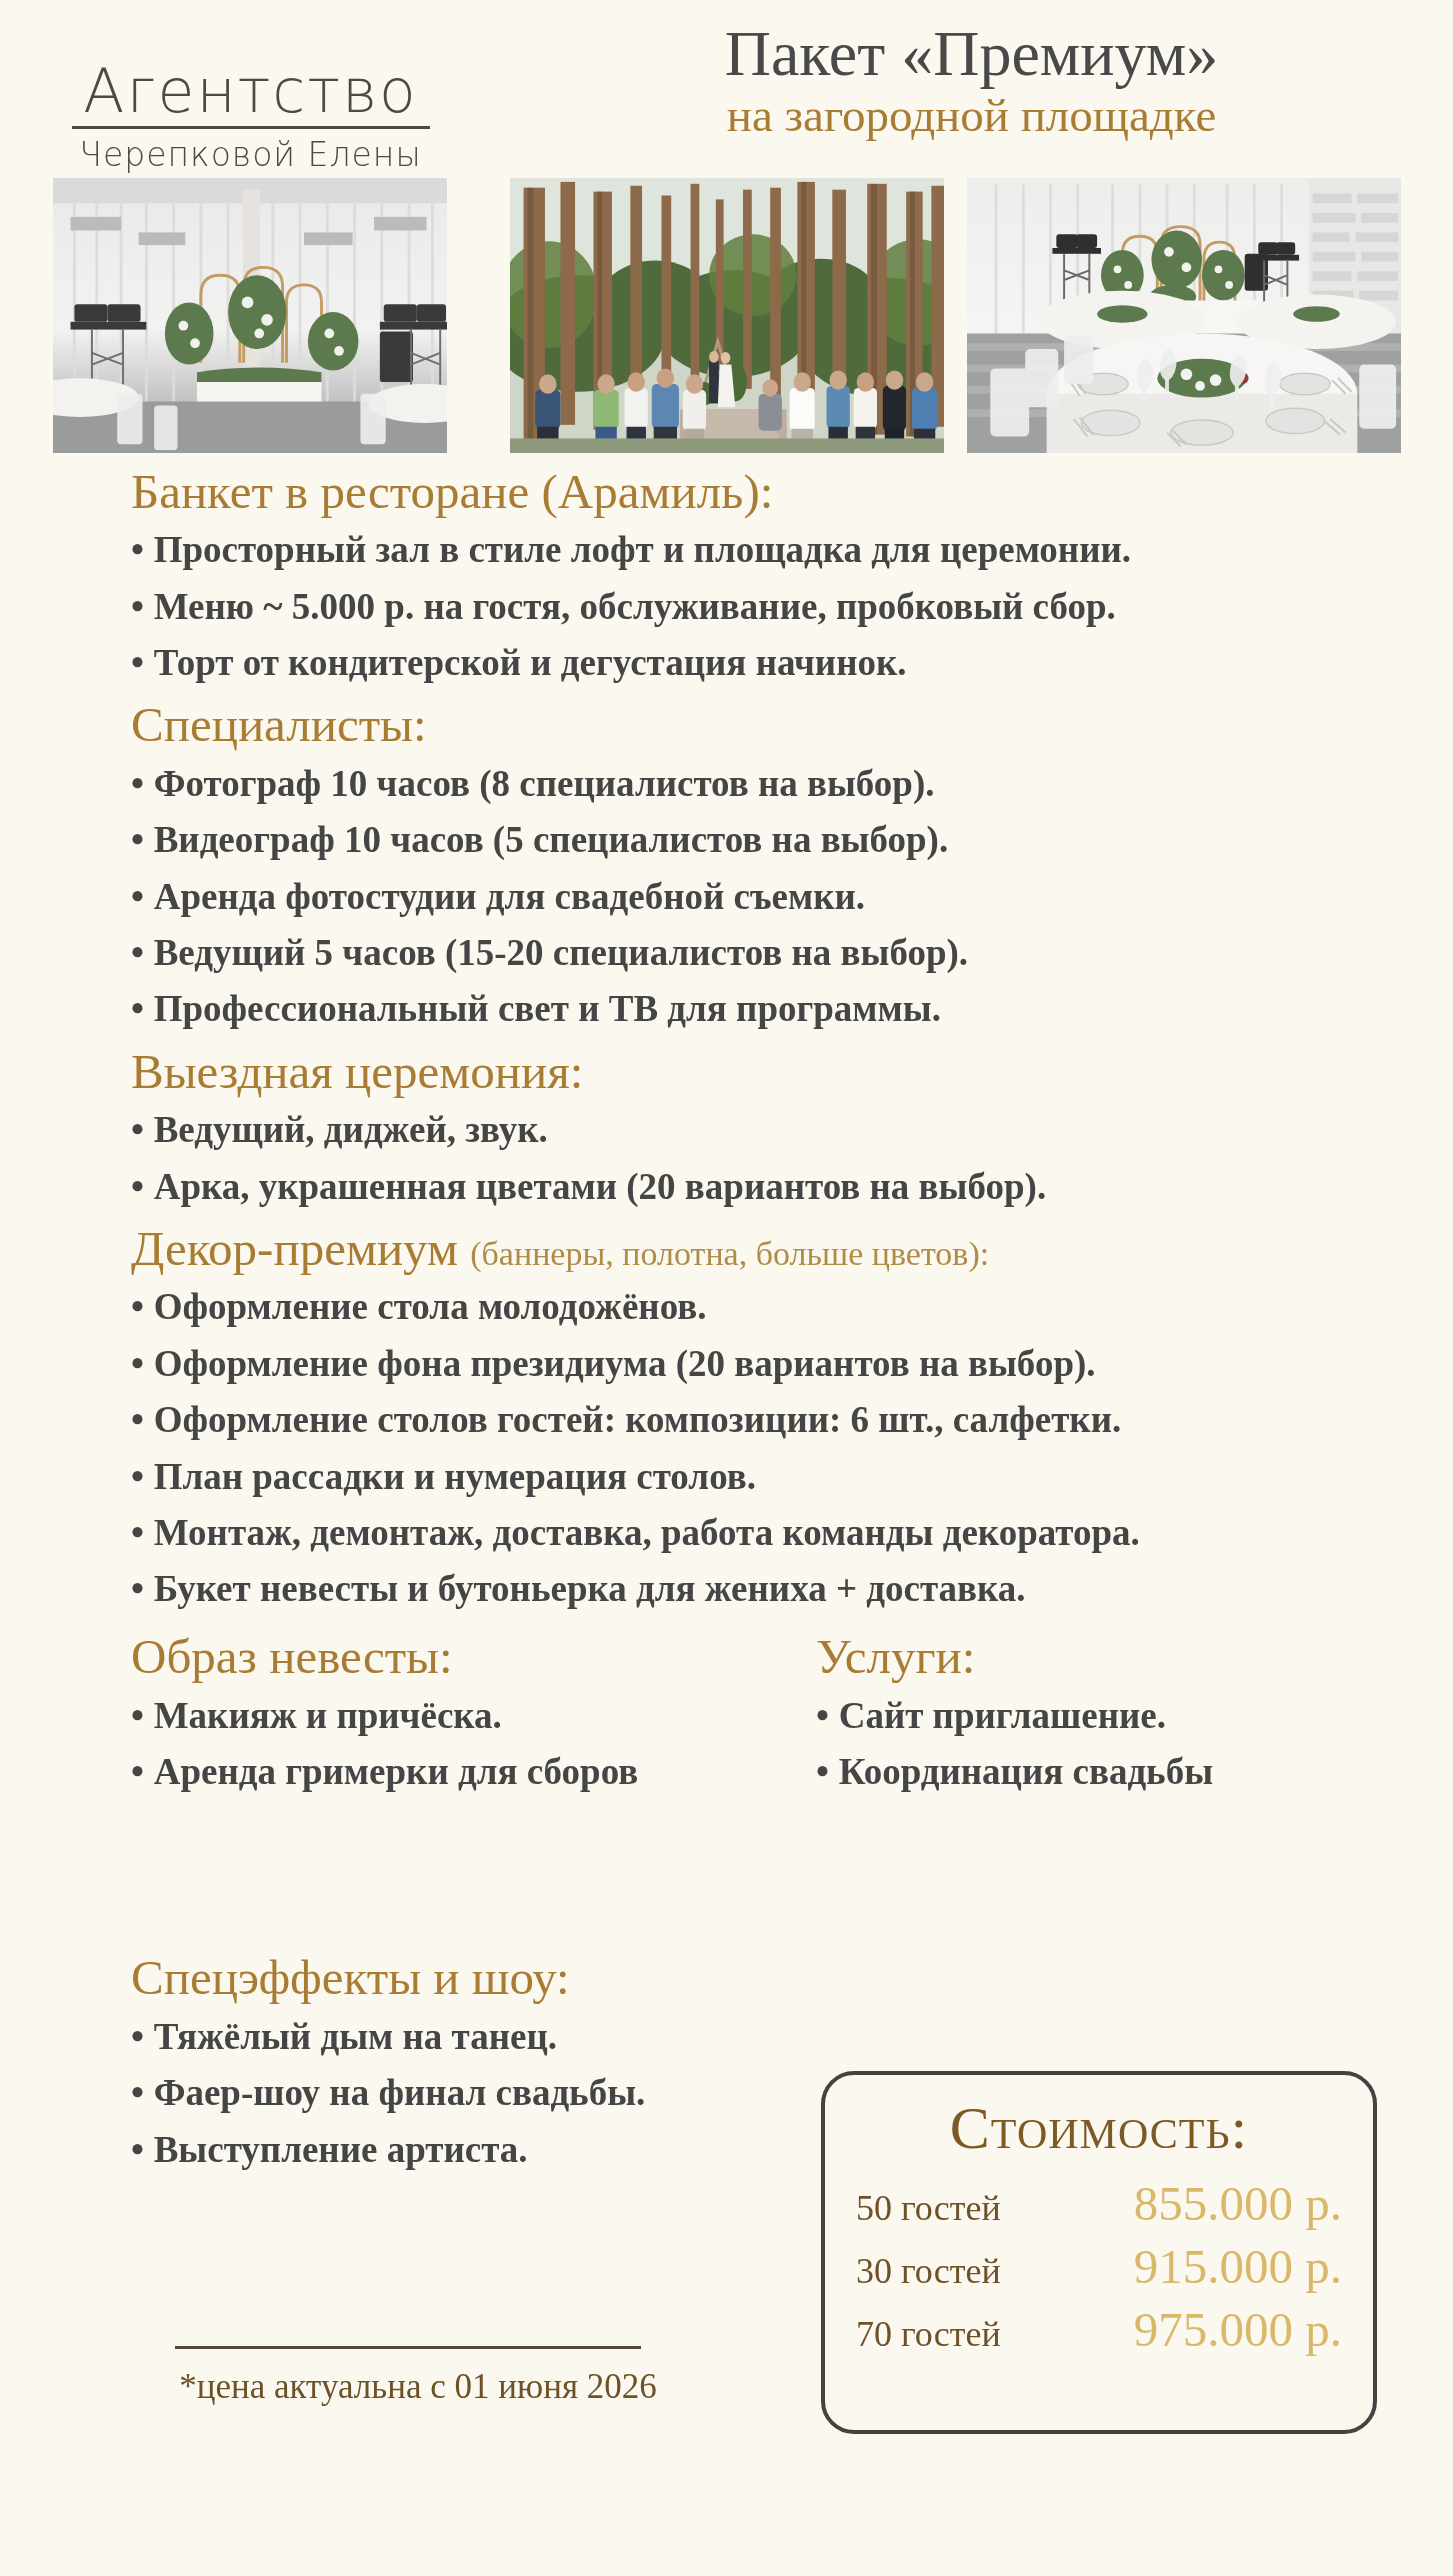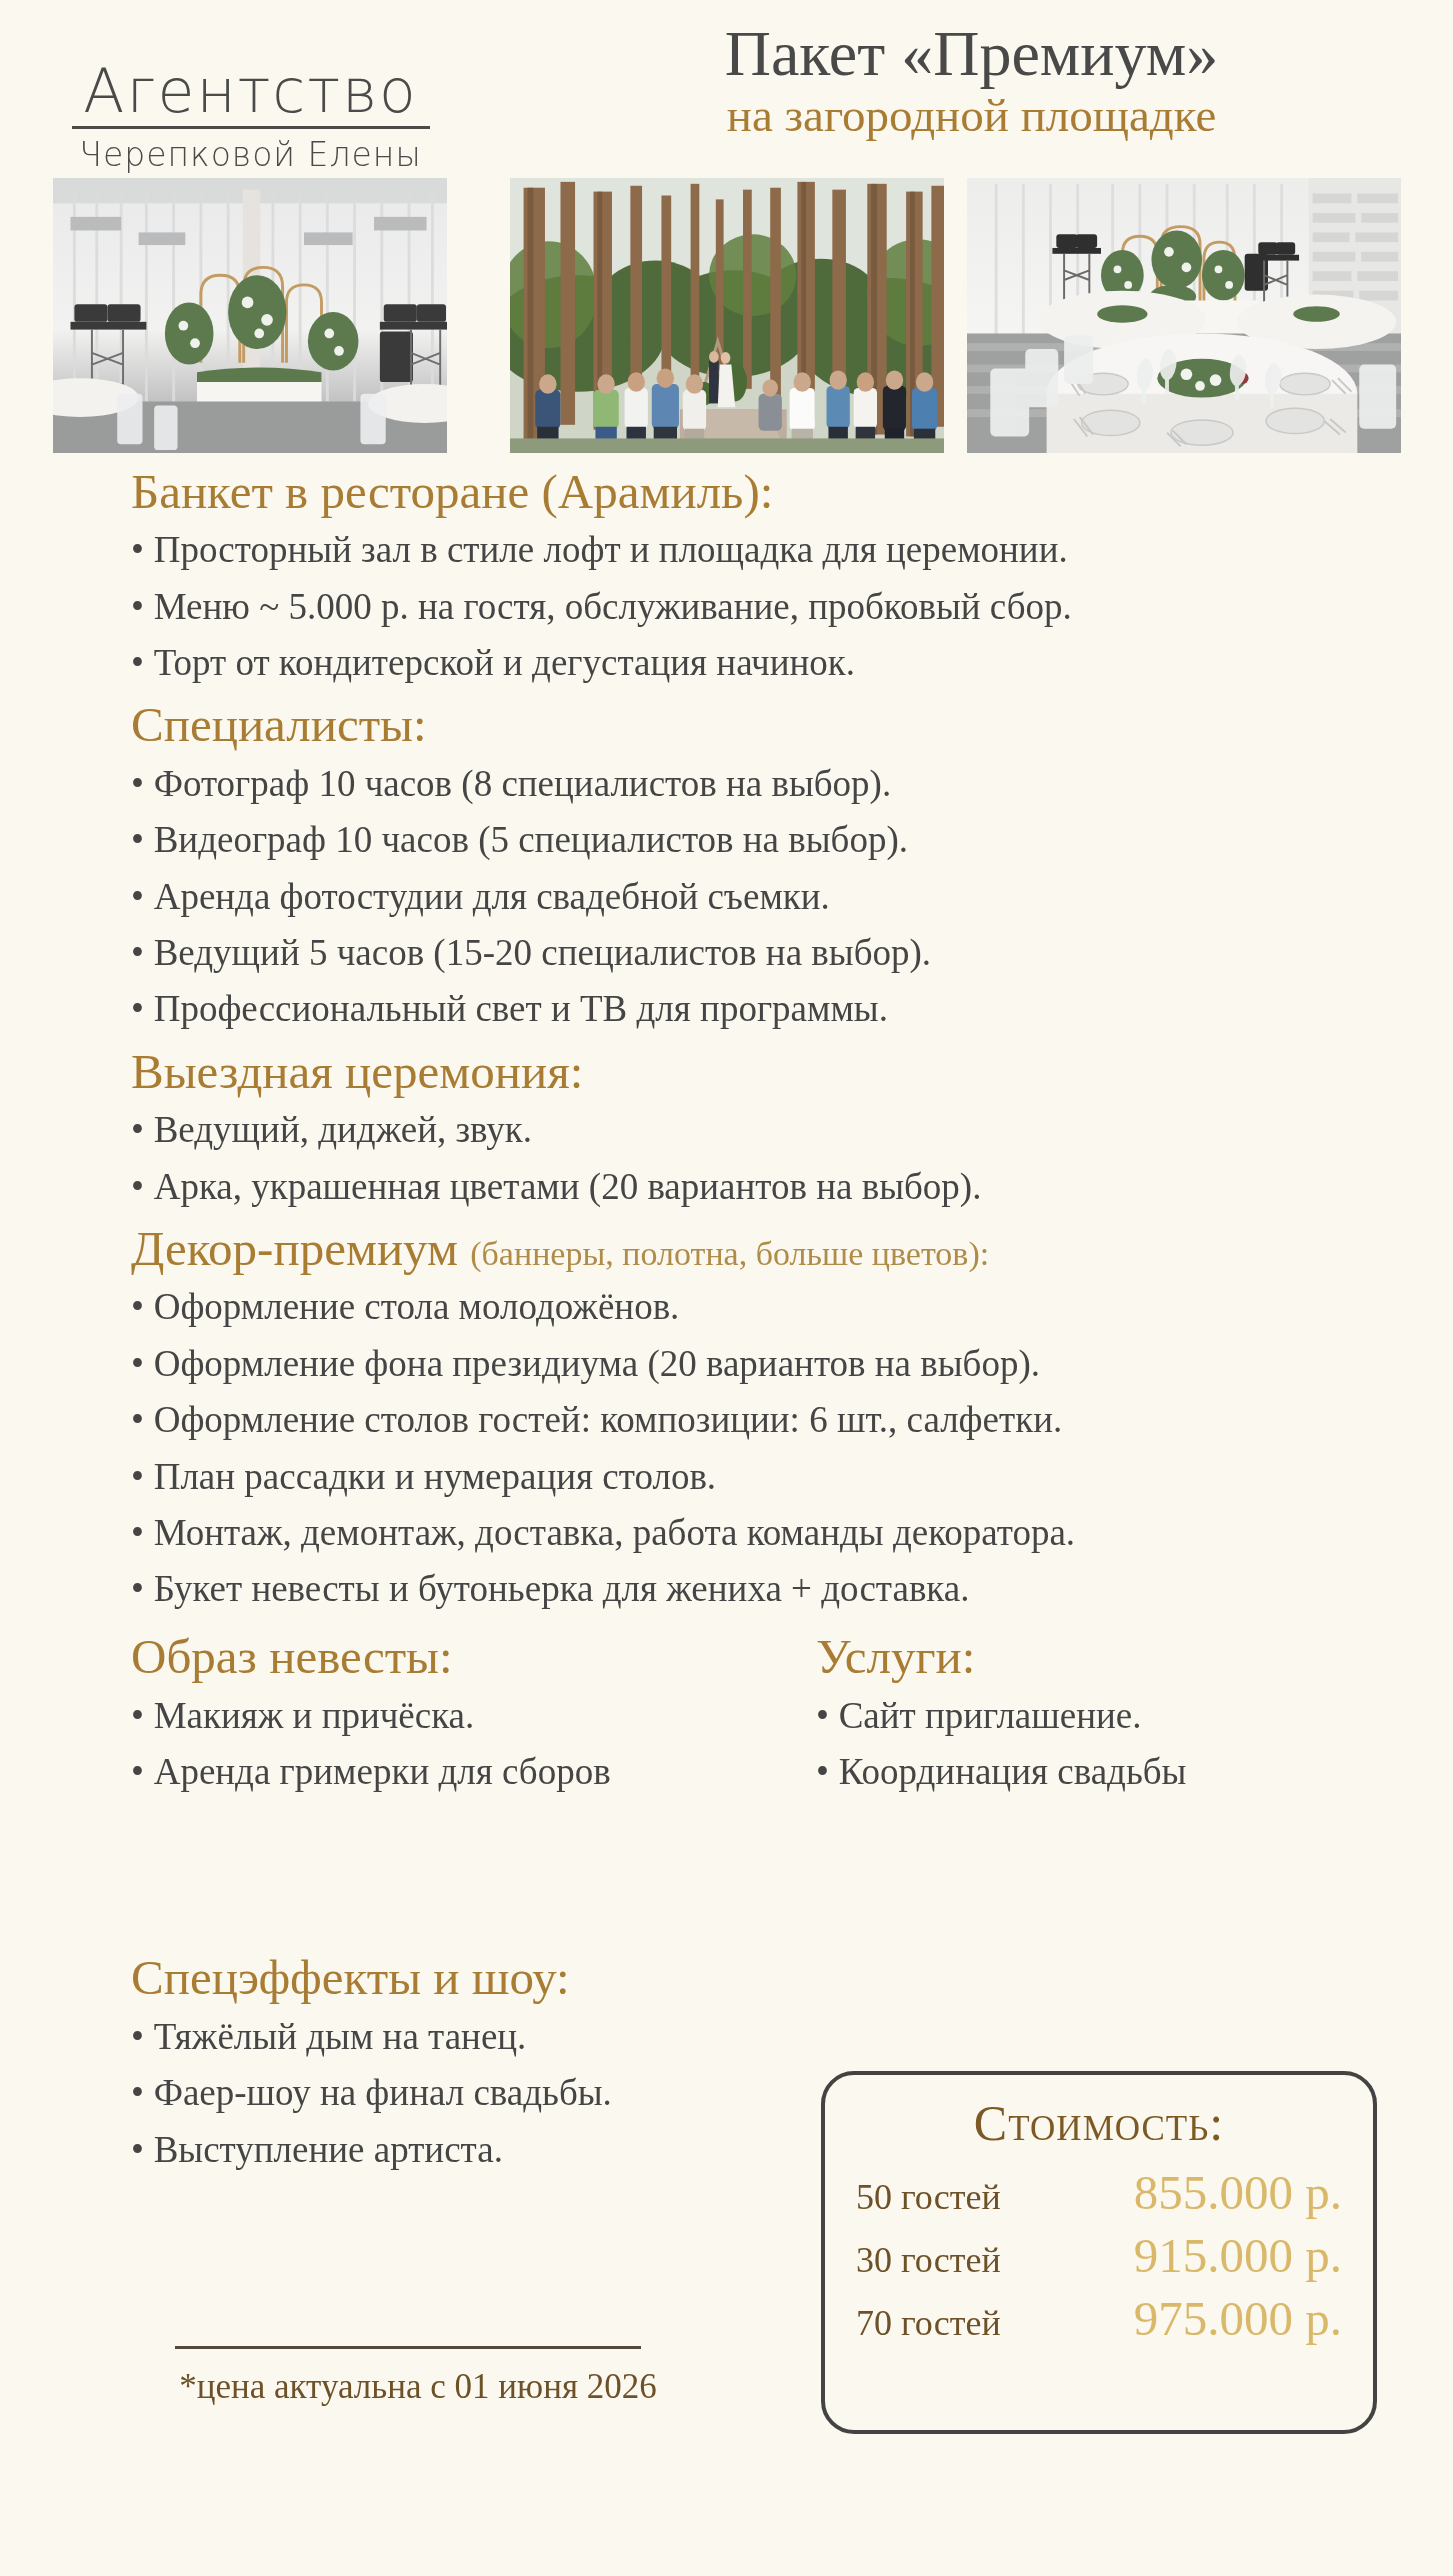--- a/index.html
+++ b/index.html
@@ -112,20 +112,21 @@
     font-size: 34px;
     color: #b08c49;
   }
   .bullets { margin: 0; padding: 0; list-style: none; }
   .bullets li {
     font-size: 37px;
     line-height: 1.0;
     color: #454545;
     padding: 9.7px 0 9.7px 0;
     white-space: nowrap;
+    font-weight: bold;
   }
   .bullets li::before {
     content: "•";
     color: #454545;
     margin-right: 9.7px;
   }
 
   .col-left  { position: absolute; left: 131px; width: 1215px; }
 
   
@@ -144,21 +145,21 @@
     width: 556px;
     height: 363px;
     border: 4.9px solid #434343;
     border-radius: 33px;
     box-sizing: border-box;
     background: #fbf8f0;
   }
   .price-title {
     text-align: center;
     color: #7d5a24;
-    font-size: 50px;
+    font-size: 60px;
     font-variant: small-caps;
     letter-spacing: 1px;
     margin-top: 19.4px;
     font-family: "Liberation Serif", "DejaVu Serif", serif;
   }
   .price-rows { margin-top: 11.7px; padding: 0 31px; }
   .price-row {
     display: flex;
     align-items: baseline;
     justify-content: space-between;

